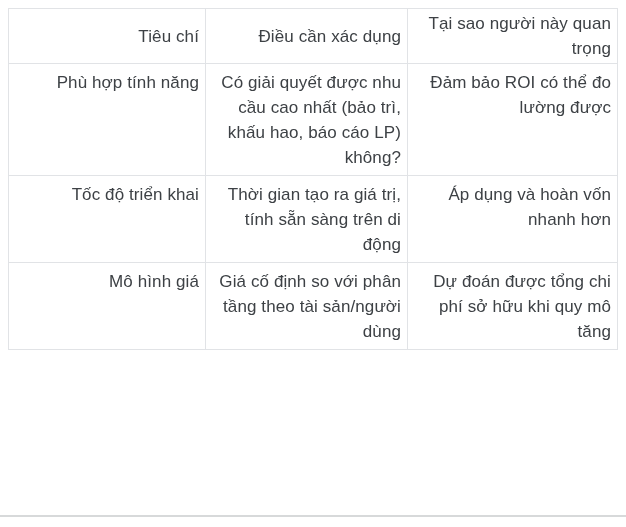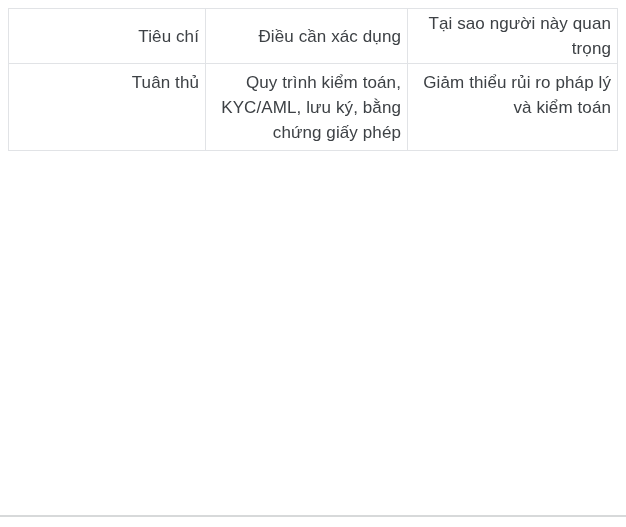--- a/index.html
+++ b/index.html
@@ -69,21 +69,31 @@
     </colgroup>
     <thead>
       <tr>
         <th>Tiêu chí</th>
         <th>Điều cần xác dụng</th>
         <th>Tại sao người này quan trọng</th>
       </tr>
     </thead>
     <tbody id="table-body">
         <tr>
-          <td>Tuân thủ</td>
-          <td>Quy trình kiểm toán, KYC/AML, lưu ký, bằng chứng giấy phép</td>
-          <td>Giảm thiểu rủi ro pháp lý và kiểm toán</td>
+          <td>Phù hợp tính năng</td>
+          <td>Có giải quyết được nhu cầu cao nhất (bảo trì, khấu hao, báo cáo LP) không?</td>
+          <td>Đảm bảo ROI có thể đo lường được</td>
+        </tr>
+        <tr>
+          <td>Tốc độ triển khai</td>
+          <td>Thời gian tạo ra giá trị, tính sẵn sàng trên di động</td>
+          <td>Áp dụng và hoàn vốn nhanh hơn</td>
+        </tr>
+        <tr>
+          <td>Mô hình giá</td>
+          <td>Giá cố định so với phân tầng theo tài sản/người dùng</td>
+          <td>Dự đoán được tổng chi phí sở hữu khi quy mô tăng</td>
         </tr>
       </tbody>
   </table>
 </div>
 
 <div class="bottom-divider"></div>
 
 </body></html>

